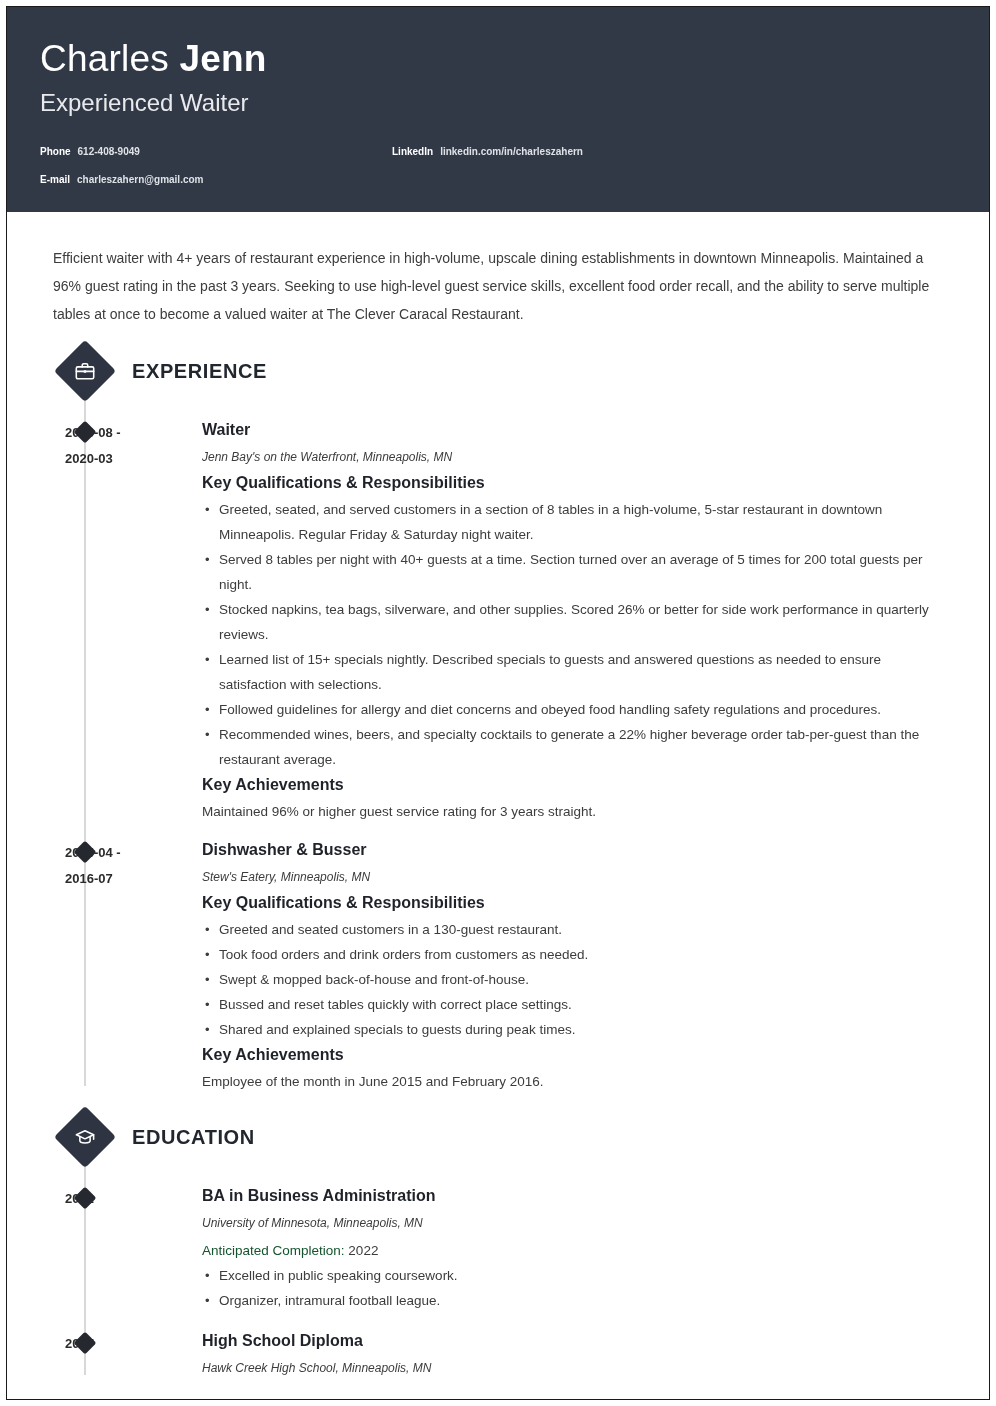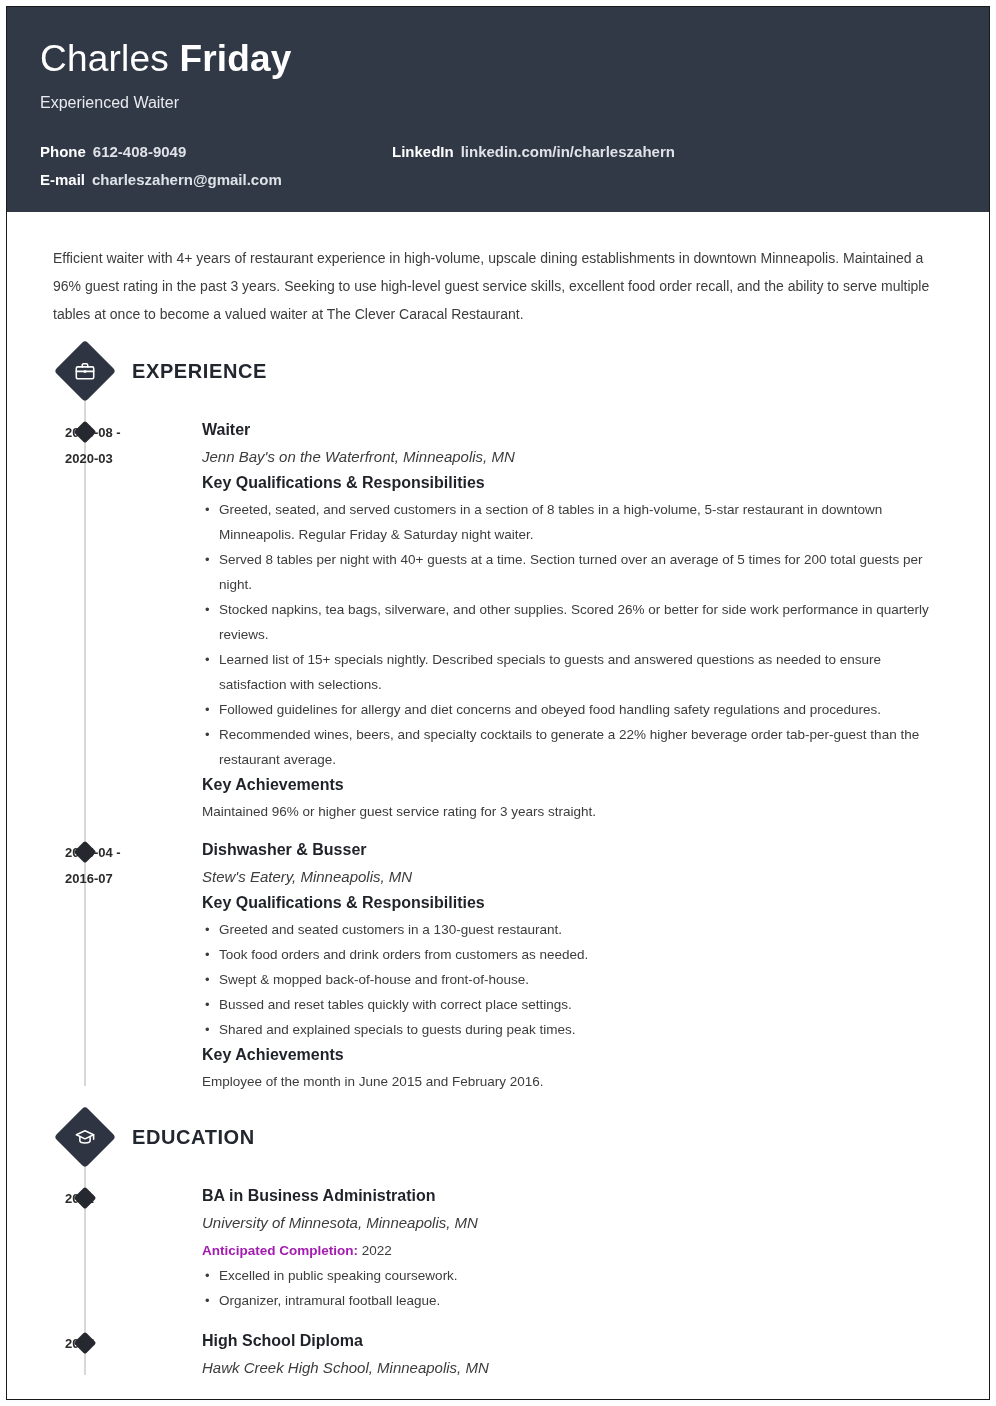--- a/index.html
+++ b/index.html
@@ -53,39 +53,39 @@
     font-weight: 400;
     letter-spacing: 0.2px;
     margin: 0;
     white-space: nowrap;
   }
   .name .last {
     font-weight: 700;
   }
   .job-title {
     color: #e9eaed;
-    font-size: 16px;
+    font-size: 24px;
     line-height: 26px;
     font-weight: 400;
     margin: 9px 0 0 0;
   }
   .contact-grid {
     margin-top: 27px;
     display: block;
     position: relative;
   }
   .contact-row {
     display: flex;
     align-items: baseline;
     margin-bottom: 10px;
   }
   .contact-item {
     display: flex;
     align-items: baseline;
-    font-size: 15px;
+    font-size: 10px;
     line-height: 18px;
     color: #e6e8ec;
     white-space: nowrap;
   }
   .contact-item .c-label {
     font-weight: 700;
     color: #ffffff;
     margin-right: 7px;
   }
   .contact-item .c-value {
@@ -191,21 +191,21 @@
     padding-right: 4px;
   }
   .entry-role {
     font-size: 16px;
     line-height: 24px;
     font-weight: 700;
     color: #1f2229;
     margin: 0 0 4px 0;
   }
   .entry-org {
-    font-size: 15px;
+    font-size: 12px;
     line-height: 22px;
     font-style: italic;
     color: #3c3c3c;
     margin: 0 0 4px 0;
   }
   .sub-head {
     font-size: 16px;
     line-height: 22px;
     font-weight: 700;
     color: #1f2229;
@@ -232,32 +232,32 @@
     color: #3c3c3c;
     font-size: 13px;
   }
   .plain-line {
     font-size: 13.5px;
     line-height: 25px;
     color: #3c3c3c;
     margin: 0;
   }
   .plain-line .lbl {
-    font-weight: 700;
-    color: #a21caf;
+    font-weight: 400;
+    color: #14532d;
   }
 </style>
 </head>
 <body>
 
 <div class="page">
   <div class="sheet">
 
     <div class="header">
-      <h1 class="name"><span>Charles</span> <span class="last">Friday</span></h1>
+      <h1 class="name"><span>Charles</span> <span class="last">Jenn</span></h1>
       <div class="job-title">Experienced Waiter</div>
 
       <div class="contact-grid">
         <div class="contact-row">
           <div class="contact-item contact-col-a">
             <span class="c-label">Phone</span>
             <span class="c-value">612-408-9049</span>
           </div>
           <div class="contact-item">
             <span class="c-label">LinkedIn</span>

